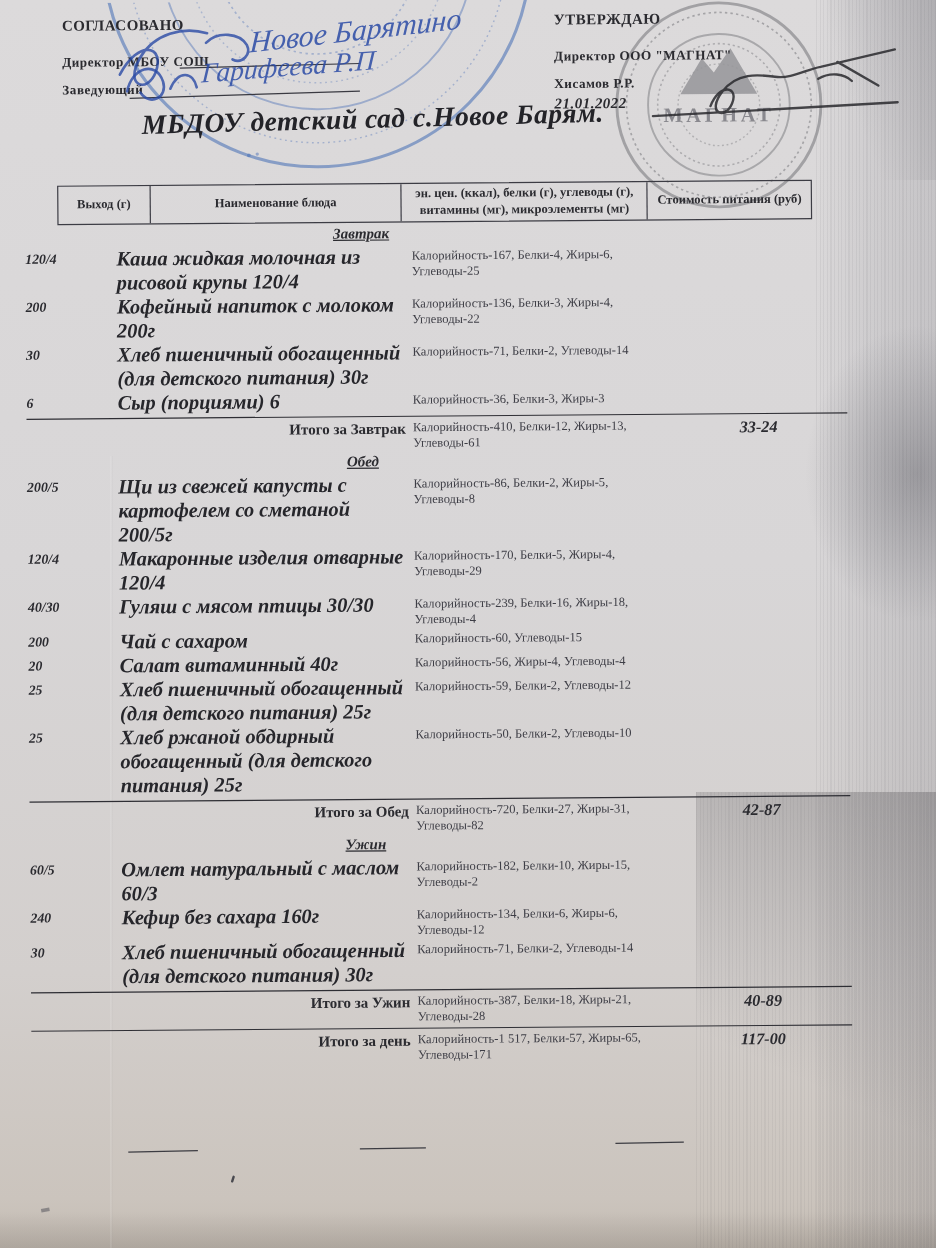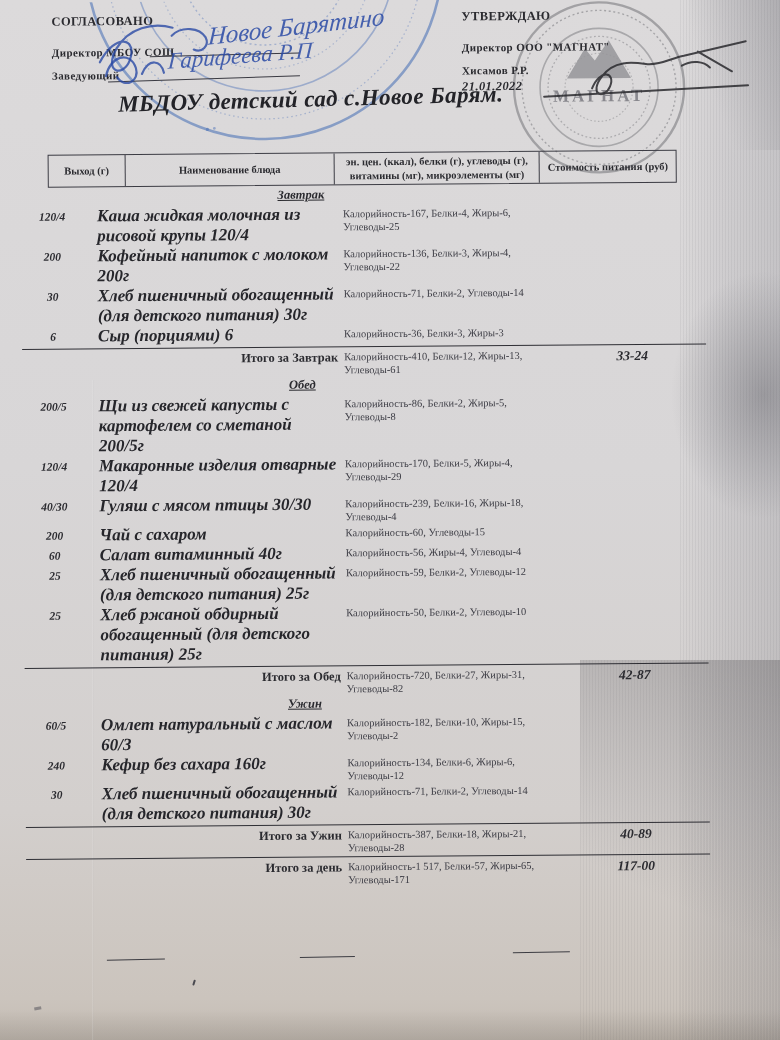--- a/index.html
+++ b/index.html
@@ -59,21 +59,21 @@
   .th{box-sizing:border-box;display:flex;align-items:center;justify-content:center;
     text-align:center;font-weight:bold;font-size:10.5px;line-height:1.25;padding:1px 3px;}
   .th+.th{border-left:1.4px solid #3c3c44;}
   .th1{width:76px;}.th2{width:210px;}.th3{width:206px;}.th4{width:137px;}
 
   
   #menu{position:absolute;left:20px;top:186px;width:684px;}
   .sect-header{text-align:center;font-weight:bold;font-style:italic;font-size:12.5px;
     text-decoration:underline;height:15px;line-height:15px;margin:1px 0 2px 0;width:560px;}
   .row{display:flex;align-items:flex-start;}
-  .out{width:76px;box-sizing:border-box;text-align:center;font-weight:bold;font-style:italic;
+  .out{width:76px;box-sizing:border-box;font-weight:bold;font-style:italic;
     font-size:11.5px;line-height:20px;padding-right:14px;}
   .dish{width:242px;box-sizing:border-box;font-weight:bold;font-style:italic;
     font-size:17px;line-height:20px;color:#26262b;}
   .nutr{width:214px;box-sizing:border-box;padding:3px 4px 0 0;margin-left:4px;
     font-size:10.5px;line-height:13px;color:#3e3e46;}
   .cost{flex:1;text-align:center;font-weight:bold;font-style:italic;font-size:13.5px;
     padding-top:2px;color:#2b2b30;}
   .sep{border-top:1.5px solid #2e2e34;height:0;margin:2px 0 1px 0;width:684px;}
   .trow{display:flex;align-items:flex-start;margin-bottom:1px;}
   .trow .tlabel{width:316px;text-align:right;font-weight:bold;font-size:12.5px;
@@ -225,21 +225,21 @@
           <div class="nutr">Калорийность-239, Белки-16, Жиры-18, Углеводы-4</div>
           <div class="cost"></div>
         </div>
         <div class="row">
           <div class="out">200</div>
           <div class="dish">Чай с сахаром</div>
           <div class="nutr">Калорийность-60, Углеводы-15</div>
           <div class="cost"></div>
         </div>
         <div class="row">
-          <div class="out">60</div>
+          <div class="out">20</div>
           <div class="dish">Салат витаминный 40г</div>
           <div class="nutr">Калорийность-56, Жиры-4, Углеводы-4</div>
           <div class="cost"></div>
         </div>
         <div class="row">
           <div class="out">25</div>
           <div class="dish">Хлеб пшеничный обогащенный (для детского питания) 25г</div>
           <div class="nutr">Калорийность-59, Белки-2, Углеводы-12</div>
           <div class="cost"></div>
         </div>

